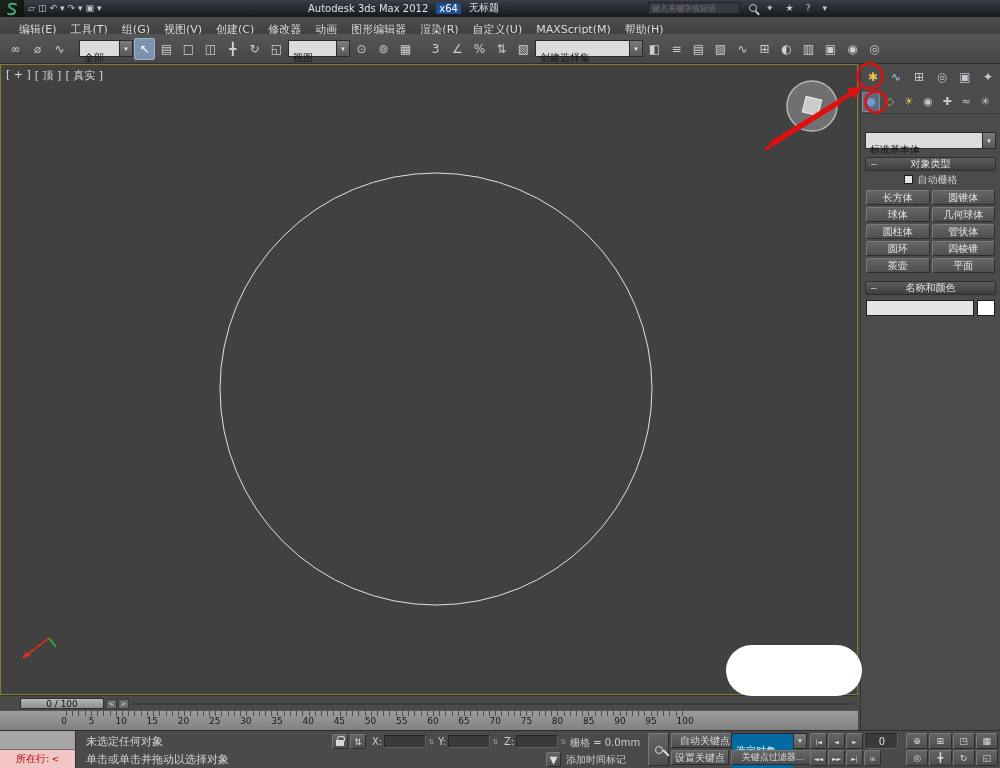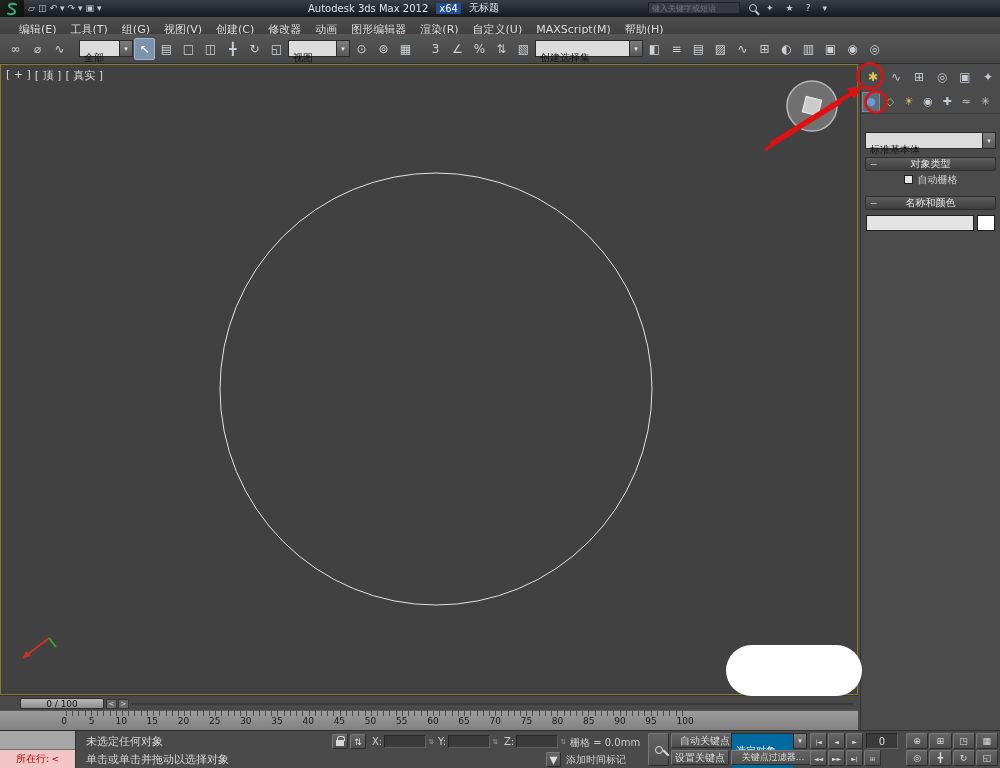--- a/index.html
+++ b/index.html
@@ -258,20 +258,32 @@
     <span class="arr">▾</span>
   </div>
   <div class="rollout">
     <span class="minus">−</span>
     <span>对象类型</span>
   </div>
   <div class="autogrid">
     <span class="checkbox"></span>
     <span>自动栅格</span>
   </div>
+  <div class="objgrid">
+      <span>长方体</span>
+      <span>圆锥体</span>
+      <span>球体</span>
+      <span>几何球体</span>
+      <span>圆柱体</span>
+      <span>管状体</span>
+      <span>圆环</span>
+      <span>四棱锥</span>
+      <span>茶壶</span>
+      <span>平面</span>
+    </div>
   <div class="rollout">
     <span class="minus">−</span>
     <span>名称和颜色</span>
   </div>
   <div class="namerow">
     <span class="namefield"></span>
     <span class="swatch"></span>
   </div>
 </div>
 

